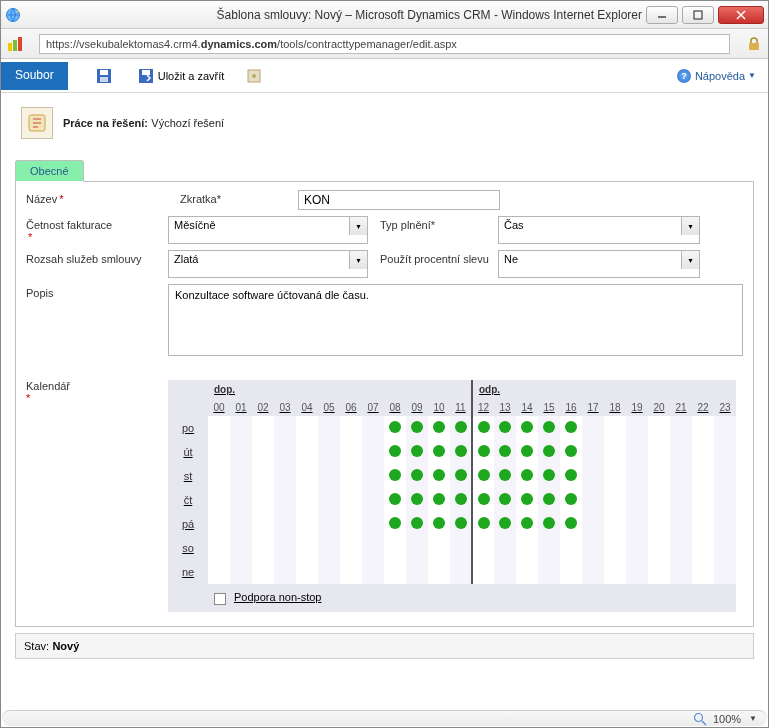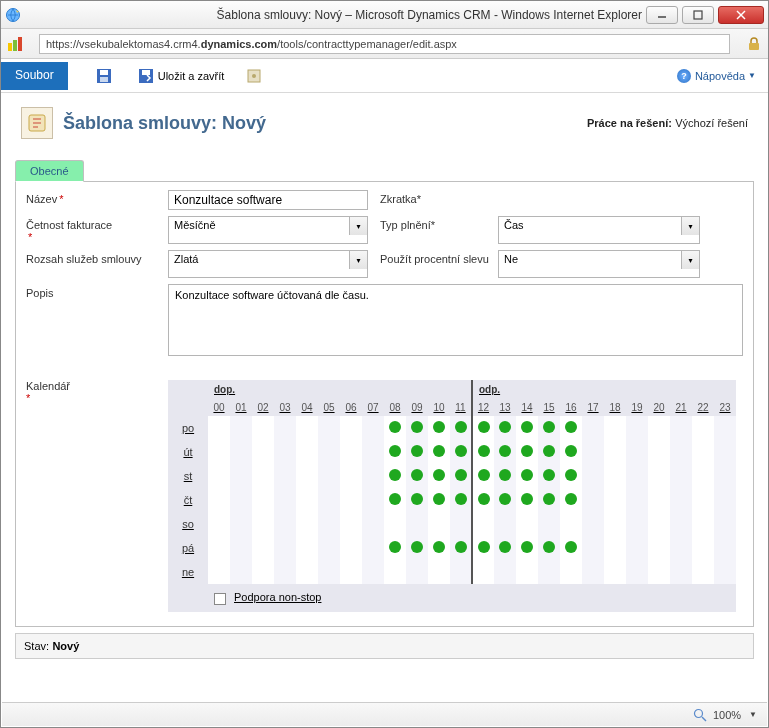--- a/index.html
+++ b/index.html
@@ -65,21 +65,21 @@
   .cal td.day { background:#e7e7ef; text-align:center; font-size:11px; color:#333; width:40px; }
   .cal td.stripe { background:#f4f4fa; }
   .cal td.split { border-left:2px solid #555; }
   .cal .dot { width:12px; height:12px; border-radius:50%; background:#1fa81f; display:inline-block; }
   .nonstop-row td { background:#e7e7ef; height:28px; }
   .nonstop-row .cb { width:12px; height:12px; border:1px solid #888; background:#fff; display:inline-block; margin-right:8px; vertical-align:middle; }
 
   .status { border:1px solid #ccc; background:#f5f5f5; margin:0 14px; padding:5px 8px; font-size:12px; }
   .status b { font-weight:bold; }
 
-  .footer { position:absolute; left:1px; right:1px; bottom:1px; height:24px; background:linear-gradient(#f8f8f8,#ececec); border-top:1px solid #ccc; display:flex; align-items:center; justify-content:flex-end; padding:0 10px; gap:6px; font-size:11px; color:#444; }
+  .footer { position:absolute; left:1px; right:1px; bottom:1px; height:16px; background:linear-gradient(#f8f8f8,#ececec); border-top:1px solid #ccc; display:flex; align-items:center; justify-content:flex-end; padding:0 10px; gap:6px; font-size:11px; color:#444;border-radius:8px; }
   .footer .mag { width:14px; height:14px; }
   .footer .dd { font-size:8px; margin-left:2px; }
 </style>
 </head>
 <body>
 
 <div class="titlebar">
   <span class="ie-icon">
     <svg viewBox="0 0 16 16">
         <circle cx="8" cy="8" r="6.5" fill="#6bb7ff" stroke="#2a7dd2"></circle>
@@ -158,40 +158,39 @@
   </div>
 </div>
 
 <div class="pagehead">
   <div class="big-icon">
     <svg width="20" height="20" viewBox="0 0 20 20">
         <rect x="2" y="2" width="16" height="16" rx="2" fill="#f2e3b9" stroke="#c9a94a"></rect>
         <path d="M6 6h8M6 10h8M6 14h5" stroke="#c9483a" stroke-width="1.2"></path>
       </svg>
   </div>
-  <h1>Šablona smlouvy: Nový</h1>
   <div class="solution">
     <b>Práce na řešení:</b>
     <span>Výchozí řešení</span>
   </div>
 </div>
 
 <div class="tabstrip">
   <div class="tab">Obecné</div>
 </div>
 
 <div class="tabpanel">
 
   <div class="form-row">
     <div class="lbl"><span>Název</span><span class="req">*</span></div>
-    <div class="field half">
-        <input class="input" value="Konzultace software" style="">
-      </div>
     <div class="gap"></div>
     <div class="lbl2"><span>Zkratka</span><span class="req">*</span></div>
+    <div class="field half2">
+        <input class="input" value="KON" style="">
+      </div>
   </div>
 
   <div class="form-row">
     <div class="lbl"><span>Četnost fakturace</span><br><span class="req">*</span></div>
     <div class="field half">
       <div class="select"><span>Měsíčně</span><span class="arrow">▾</span></div>
     </div>
     <div class="gap"></div>
     <div class="lbl2"><span>Typ plnění</span><span class="req">*</span></div>
     <div class="field half2">
@@ -357,65 +356,65 @@
               <td class=""><span class="dot"></span></td>
               <td class=" stripe"></td>
               <td class=""></td>
               <td class=" stripe"></td>
               <td class=""></td>
               <td class=" stripe"></td>
               <td class=""></td>
               <td class=" stripe"></td>
             </tr>
             <tr>
+              <td class="day">pá</td>
+              <td class=""></td>
+              <td class=" stripe"></td>
+              <td class=""></td>
+              <td class=" stripe"></td>
+              <td class=""></td>
+              <td class=" stripe"></td>
+              <td class=""></td>
+              <td class=" stripe"></td>
+              <td class=""><span class="dot"></span></td>
+              <td class=" stripe"><span class="dot"></span></td>
+              <td class=""><span class="dot"></span></td>
+              <td class=" stripe"><span class="dot"></span></td>
+              <td class=" split"><span class="dot"></span></td>
+              <td class=" stripe"><span class="dot"></span></td>
+              <td class=""><span class="dot"></span></td>
+              <td class=" stripe"><span class="dot"></span></td>
+              <td class=""><span class="dot"></span></td>
+              <td class=" stripe"></td>
+              <td class=""></td>
+              <td class=" stripe"></td>
+              <td class=""></td>
+              <td class=" stripe"></td>
+              <td class=""></td>
+              <td class=" stripe"></td>
+            </tr>
+            <tr>
               <td class="day">so</td>
               <td class=""></td>
               <td class=" stripe"></td>
               <td class=""></td>
               <td class=" stripe"></td>
               <td class=""></td>
               <td class=" stripe"></td>
               <td class=""></td>
               <td class=" stripe"></td>
               <td class=""></td>
               <td class=" stripe"></td>
               <td class=""></td>
               <td class=" stripe"></td>
               <td class=" split"></td>
               <td class=" stripe"></td>
               <td class=""></td>
               <td class=" stripe"></td>
               <td class=""></td>
-              <td class=" stripe"></td>
-              <td class=""></td>
-              <td class=" stripe"></td>
-              <td class=""></td>
-              <td class=" stripe"></td>
-              <td class=""></td>
-              <td class=" stripe"></td>
-            </tr>
-            <tr>
-              <td class="day">pá</td>
-              <td class=""></td>
-              <td class=" stripe"></td>
-              <td class=""></td>
-              <td class=" stripe"></td>
-              <td class=""></td>
-              <td class=" stripe"></td>
-              <td class=""></td>
-              <td class=" stripe"></td>
-              <td class=""><span class="dot"></span></td>
-              <td class=" stripe"><span class="dot"></span></td>
-              <td class=""><span class="dot"></span></td>
-              <td class=" stripe"><span class="dot"></span></td>
-              <td class=" split"><span class="dot"></span></td>
-              <td class=" stripe"><span class="dot"></span></td>
-              <td class=""><span class="dot"></span></td>
-              <td class=" stripe"><span class="dot"></span></td>
-              <td class=""><span class="dot"></span></td>
               <td class=" stripe"></td>
               <td class=""></td>
               <td class=" stripe"></td>
               <td class=""></td>
               <td class=" stripe"></td>
               <td class=""></td>
               <td class=" stripe"></td>
             </tr>
             <tr>
               <td class="day">ne</td>

